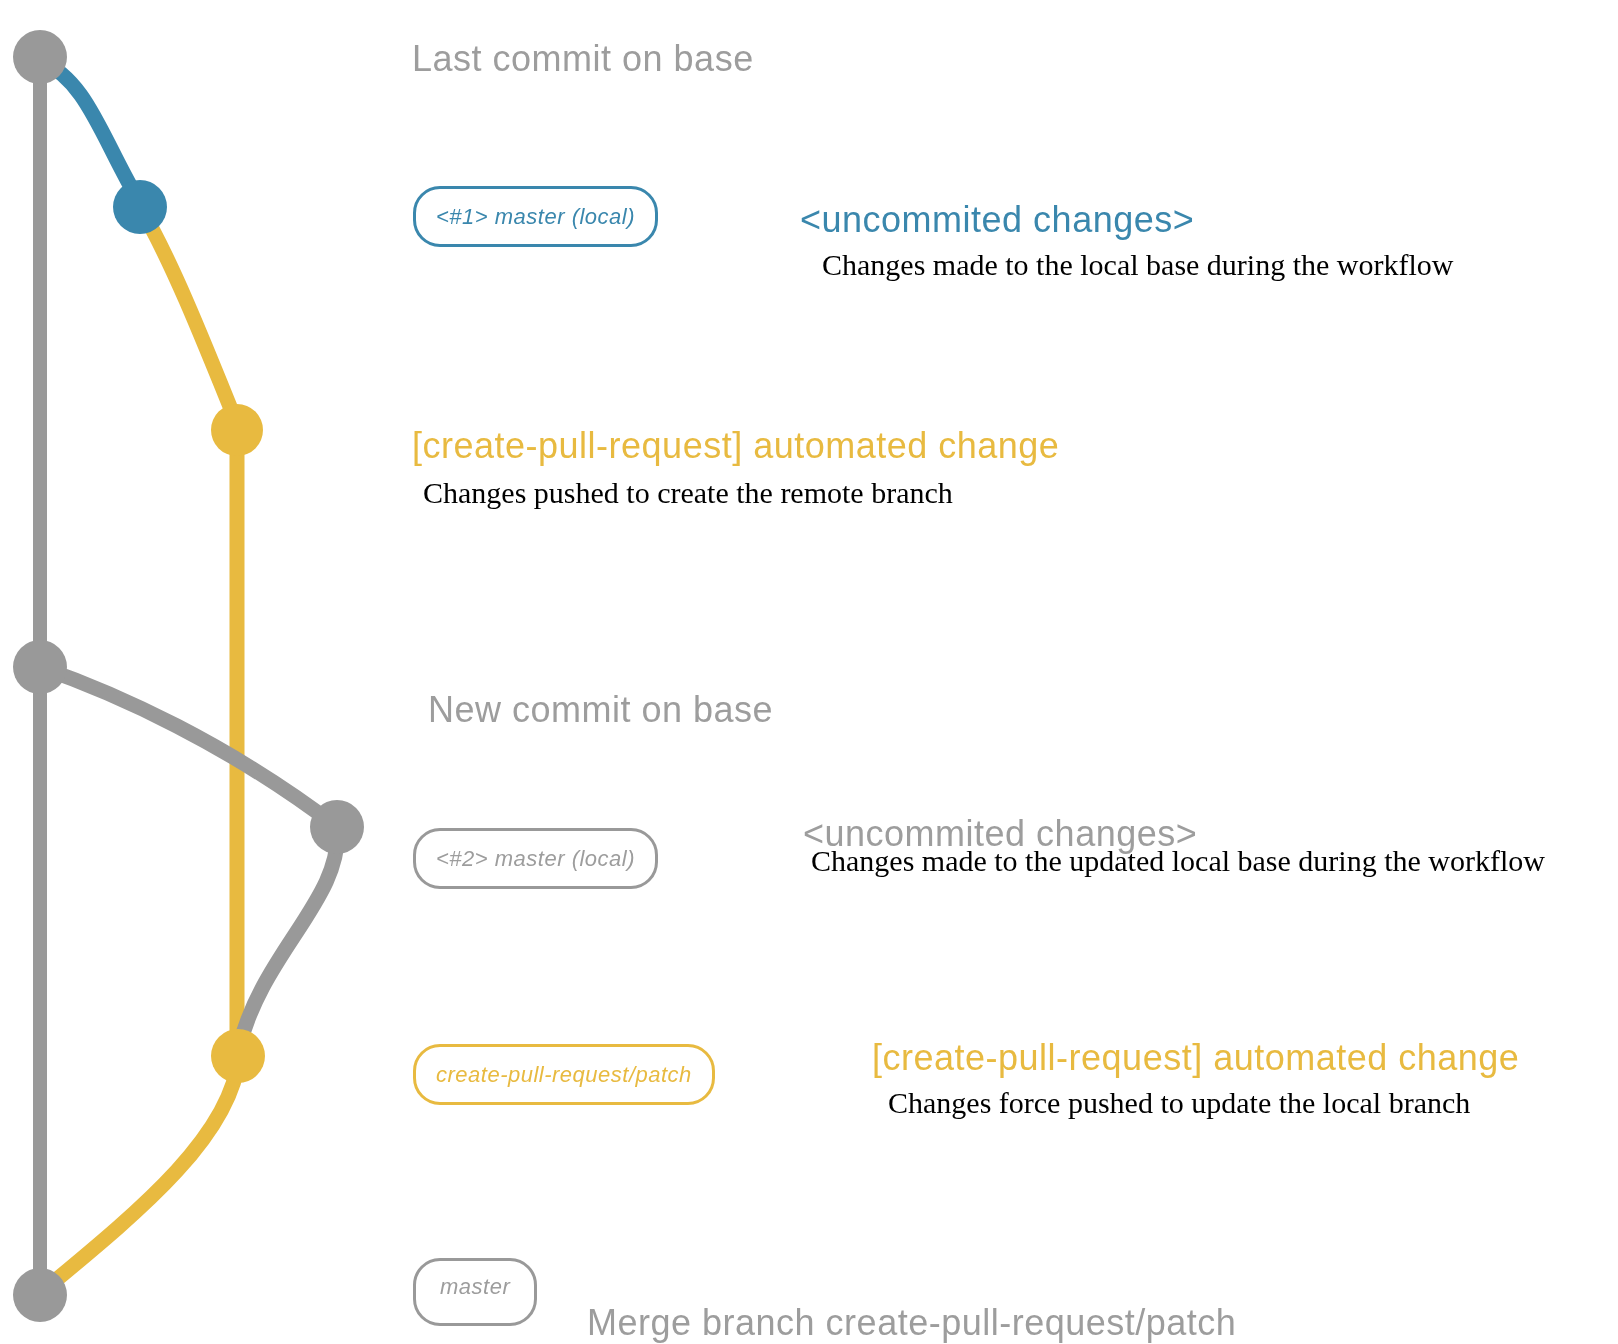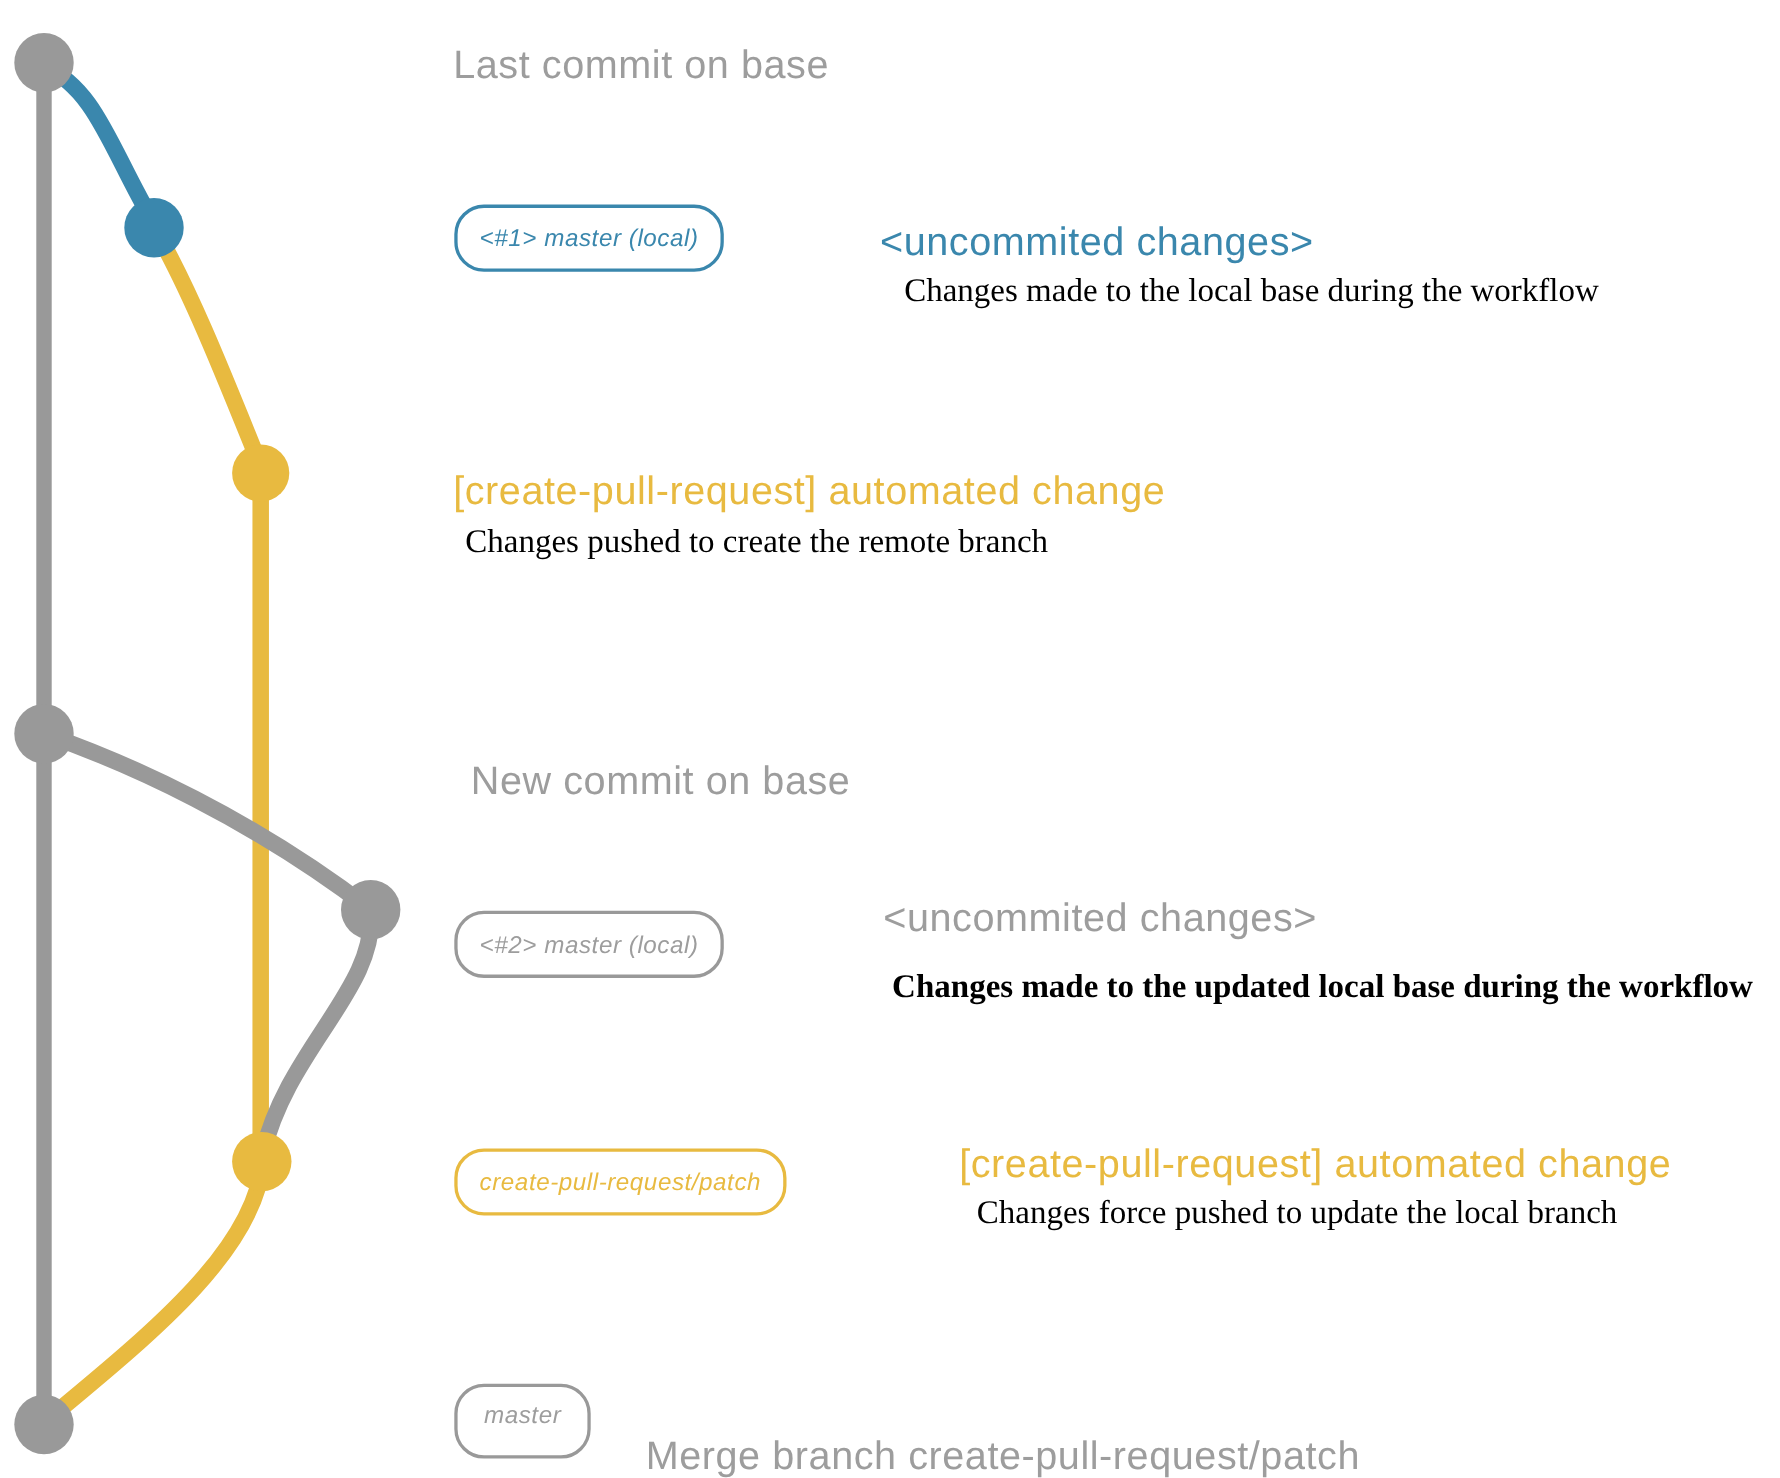--- a/index.html
+++ b/index.html
@@ -92,21 +92,21 @@
   <div class="abs title c-blue" style="left:800px; top:202px;">&lt;uncommited changes&gt;</div>
   <div class="abs desc" style="left:822px; top:250px;">Changes made to the local base during the workflow</div>
 
   <div class="abs title c-yellow" style="left:412px; top:428px;">[create-pull-request] automated change</div>
   <div class="abs desc" style="left:423px; top:478px;">Changes pushed to create the remote branch</div>
 
   <div class="abs msg" style="left:428px; top:650px;margin-top:41px;">New commit on base</div>
 
   <div class="abs tag c-gray b-gray" style="left:413px; top:792px;margin-top:36px;">&lt;#2&gt; master (local)</div>
   <div class="abs title c-gray" style="left:803px; top:816px;">&lt;uncommited changes&gt;</div>
-  <div class="abs desc" style="left:811px; top:882px;font-weight:bold;">Changes made to the updated local base during the workflow</div>
+  <div class="abs desc" style="left:811px; top:846px;">Changes made to the updated local base during the workflow</div>
 
   <div class="abs tag c-yellow b-yellow" style="left:413px; top:1028px;">create-pull-request/patch</div>
   <div class="abs title c-yellow" style="left:872px; top:1040px;">[create-pull-request] automated change</div>
   <div class="abs desc" style="left:888px; top:1088px;">Changes force pushed to update the local branch</div>
 
   <div class="abs tag c-gray b-gray" style="left:413px; top:1258px; padding:0 24px; height:68px; line-height:52px;">master</div>
   <div class="abs msg" style="left:587px; top:1304px;">Merge branch create-pull-request/patch</div>
 
 </div>
 

